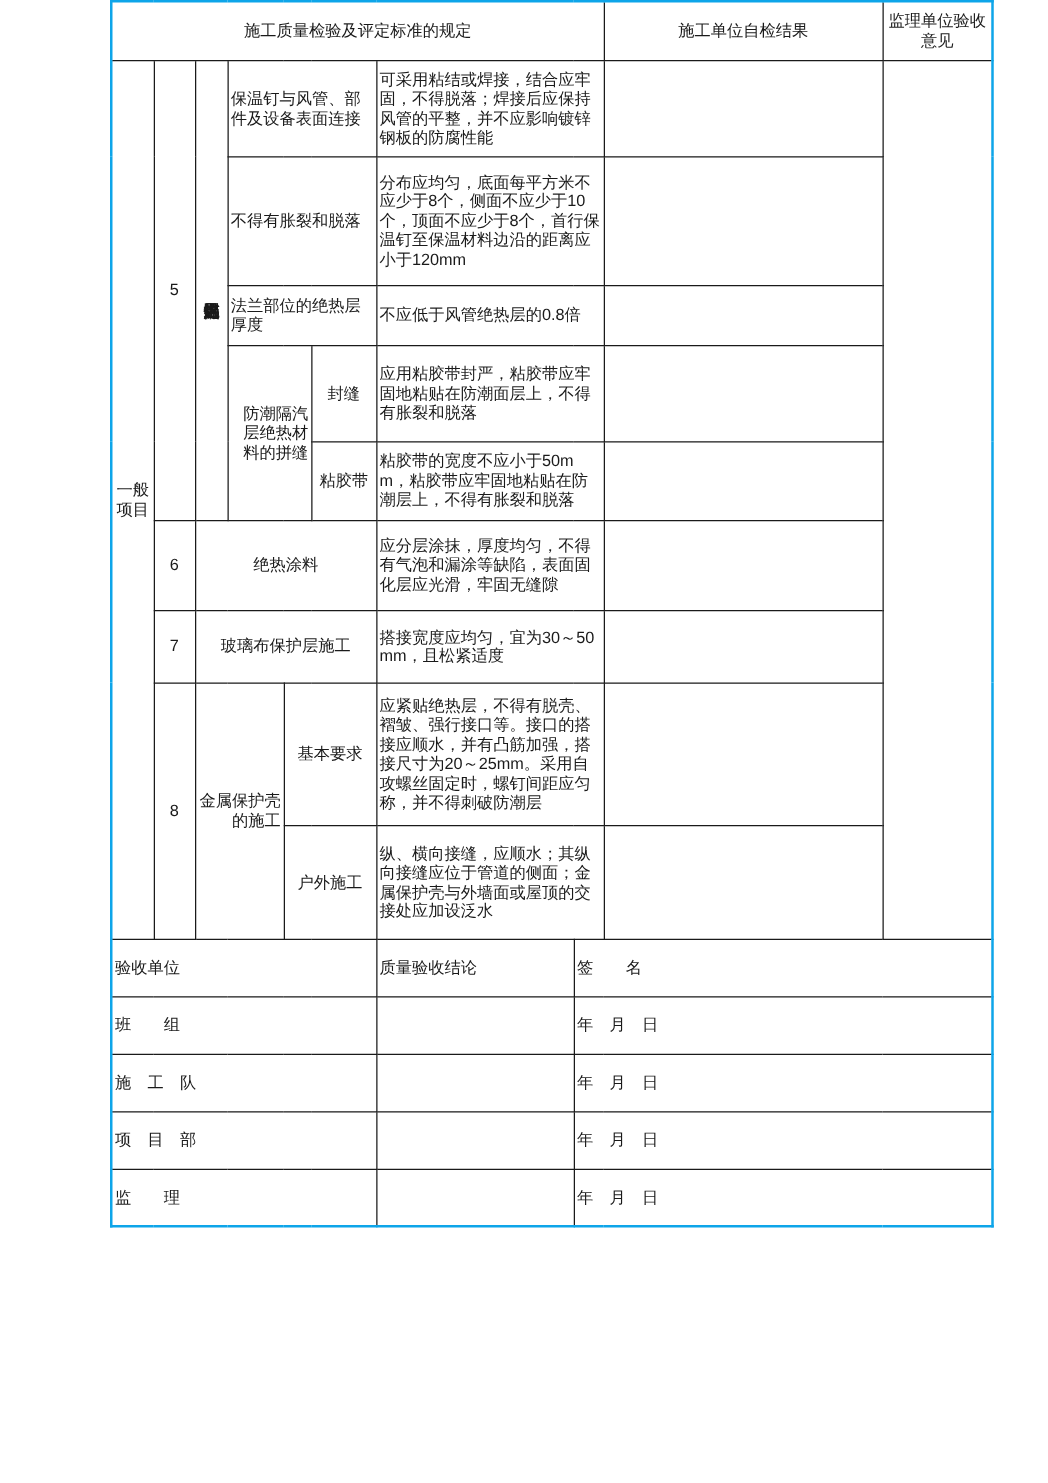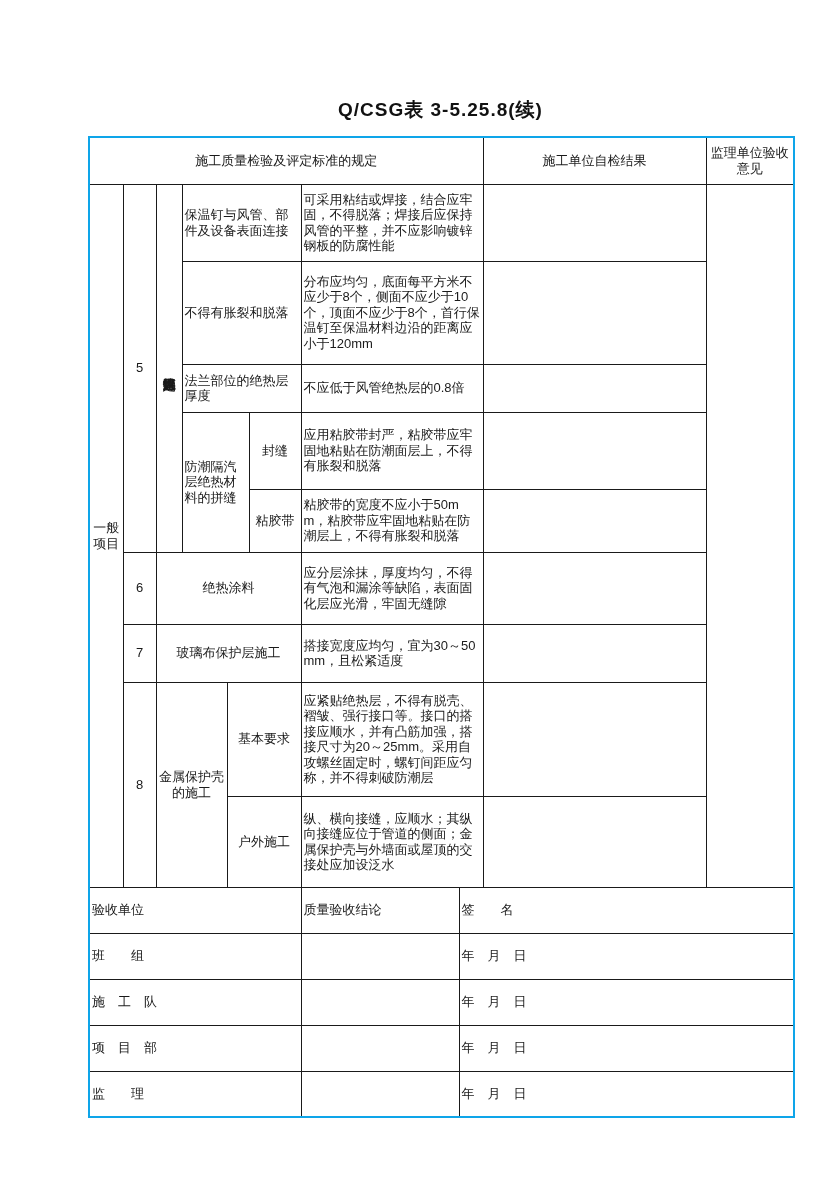--- a/index.html
+++ b/index.html
@@ -21,36 +21,35 @@
   }
   table.form td {
     border:1px solid #1a1a1a;
     font-size:13px; line-height:15.5px;
     vertical-align:middle; padding:1px 2px;
     overflow:hidden; word-break:break-all;
   }
   td.center { text-align:center; }
   td.label-left { text-align:left; padding:1px 2px; }
   td.criteria { text-align:left; padding:2px 3px; }
-  td.group-tight { text-align:left; padding:1px 0; }
-  td.group-narrow { text-align:center; padding:1px 9px; }
+  td.group-tight { text-align:right; padding:1px 0; }
+  td.group-narrow { text-align:right; padding:1px 9px; }
   td.supervisor-hd { text-align:center; padding:1px 13px; }
   td.vert { text-align:center; }
   td.vert div {
     writing-mode:vertical-rl; text-orientation:upright;
     margin:0 auto; letter-spacing:0;
   }
   td.date-cell { text-align:left; padding-right:46px; }
   td.footer-label { text-align:left; }
 </style>
 </head>
 <body>
 <div class="page">
 
-<div class="doc-title">Q/CSG表 3-5.25.8(续)</div>
 
 <table class="form">
   <colgroup>
     <col style="width:34px">
         <col style="width:33px">
         <col style="width:26px">
     <col style="width:45px">
         <col style="width:22px">
         <col style="width:52px">
     <col style="width:158px">

